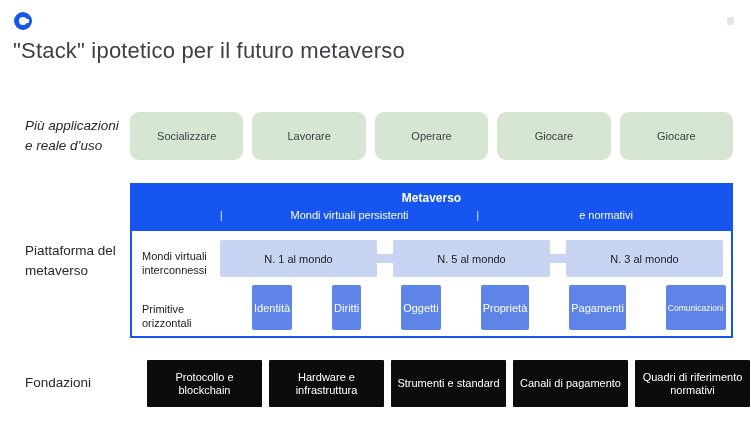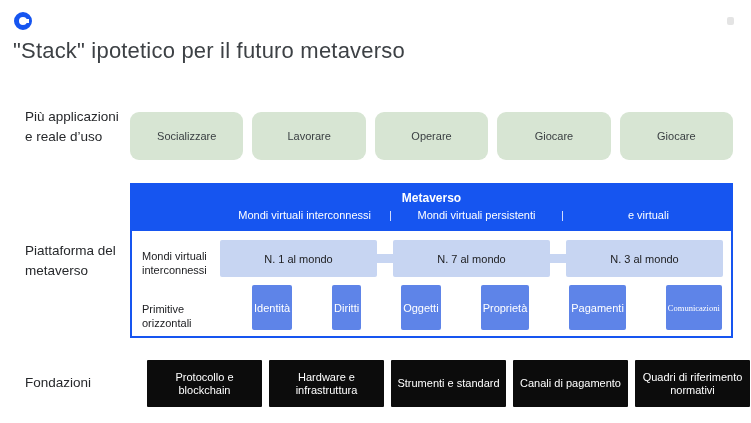--- a/index.html
+++ b/index.html
@@ -26,21 +26,21 @@
     position:absolute; left:13px; top:38px; font-size:22px; color:#3d4145;
     letter-spacing:.2px;
   }
 
   
   .side-label {
     position:absolute; left:25px; width:104px; display:flex;
     flex-direction:column; justify-content:center;
     font-size:13.5px; color:#26282b; line-height:20px;
   }
-  .side-label.apps { top:103px; height:48px; }
+  .side-label.apps { top:112px; height:48px;font-style:italic; }
   .side-label.platform { top:183px; height:155px; }
   .side-label.foundations { top:360px; height:46px; }
 
   
   .apps-row {
     position:absolute; left:130px; top:112px; width:603px; height:48px;
     display:flex; gap:9px;
   }
   .app-box {
     flex:1; background:#d7e5d3; color:#3b4043; font-size:11px;
@@ -75,21 +75,21 @@
     font-size:11px; display:flex; align-items:center; justify-content:center;
   }
   .connector { width:16px; display:flex; align-items:center; }
   .connector-bar { width:100%; height:9px; background:#c7d5f2; }
   .prims-boxes { display:flex; gap:8px; height:45px; margin-top:8px; }
   .prim-box {
     flex:1; background:#5e84e8; border-radius:2px; color:#ffffff;
     font-size:11px; display:flex; align-items:center; justify-content:center;
     text-align:center; padding:0 2px;margin-left:32px;
   }
-  .prim-box.small-text { font-size:8.5px;font-family:Liberation Serif, serif; }
+  .prim-box.small-text { font-size:8.5px; }
 
   
   .found-row {
     position:absolute; left:130px; top:360px; width:603px; height:47px;
     display:flex; gap:7px;padding-left:17px;
   }
   .found-box {
     flex:1; background:#0c0c0c; color:#ffffff; font-size:11px;
     line-height:13px; display:flex; align-items:center; justify-content:center;
     text-align:center; padding:0 5px; border-radius:1px;
@@ -122,39 +122,38 @@
   <div class="app-box">Lavorare</div>
   <div class="app-box">Operare</div>
   <div class="app-box">Giocare</div>
   <div class="app-box">Giocare</div>
 </div>
 
 <div class="panel">
   <div class="panel-header">
     <div class="panel-title">Metaverso</div>
     <div class="panel-sub">
-      <span class="sub-item">Mondi virtuali interconnessi</span>
       <span class="sep">|</span>
       <span class="sub-item">Mondi virtuali persistenti</span>
       <span class="sep">|</span>
-      <span class="sub-item">e virtuali</span>
+      <span class="sub-item">e normativi</span>
     </div>
   </div>
   <div class="panel-body">
     <div class="body-row">
       <div class="row-label">
         <span>Mondi virtuali</span>
         <span>interconnessi</span>
       </div>
       <div class="worlds-boxes">
         <div class="world-box">N. 1 al mondo</div>
         <div class="connector">
             <div class="connector-bar"></div>
           </div>
-        <div class="world-box">N. 7 al mondo</div>
+        <div class="world-box">N. 5 al mondo</div>
         <div class="connector">
             <div class="connector-bar"></div>
           </div>
         <div class="world-box">N. 3 al mondo</div>
       </div>
     </div>
     <div class="body-row">
       <div class="row-label">
         <span>Primitive</span>
         <span>orizzontali</span>

